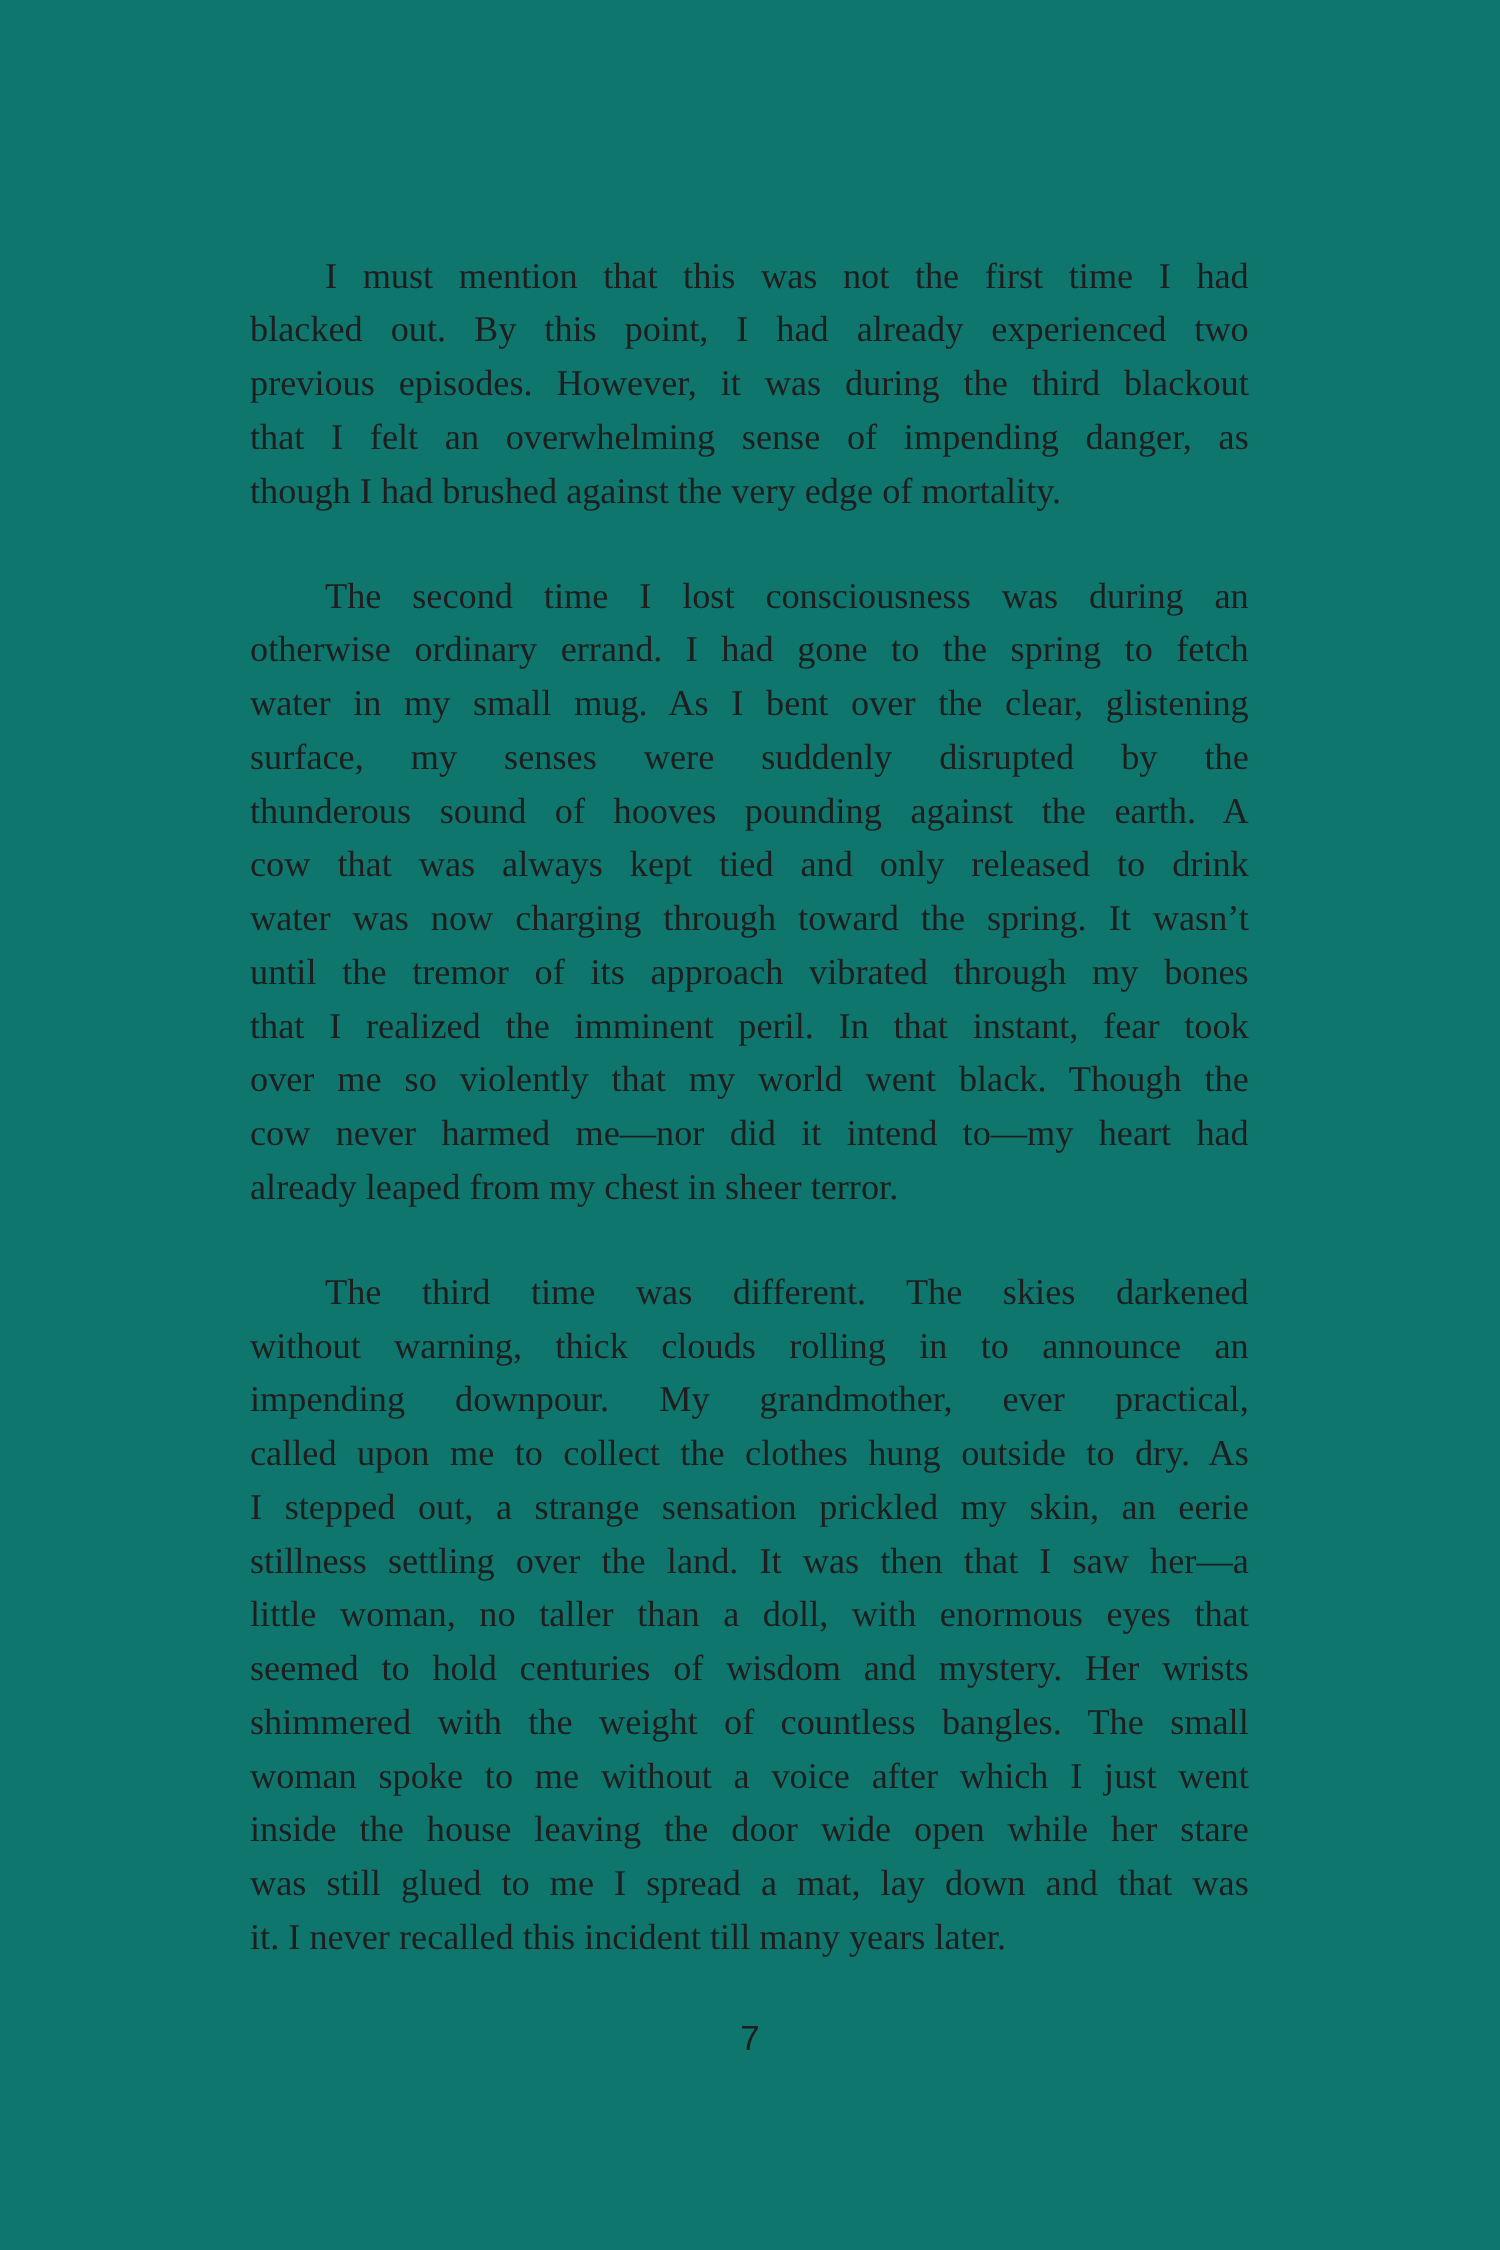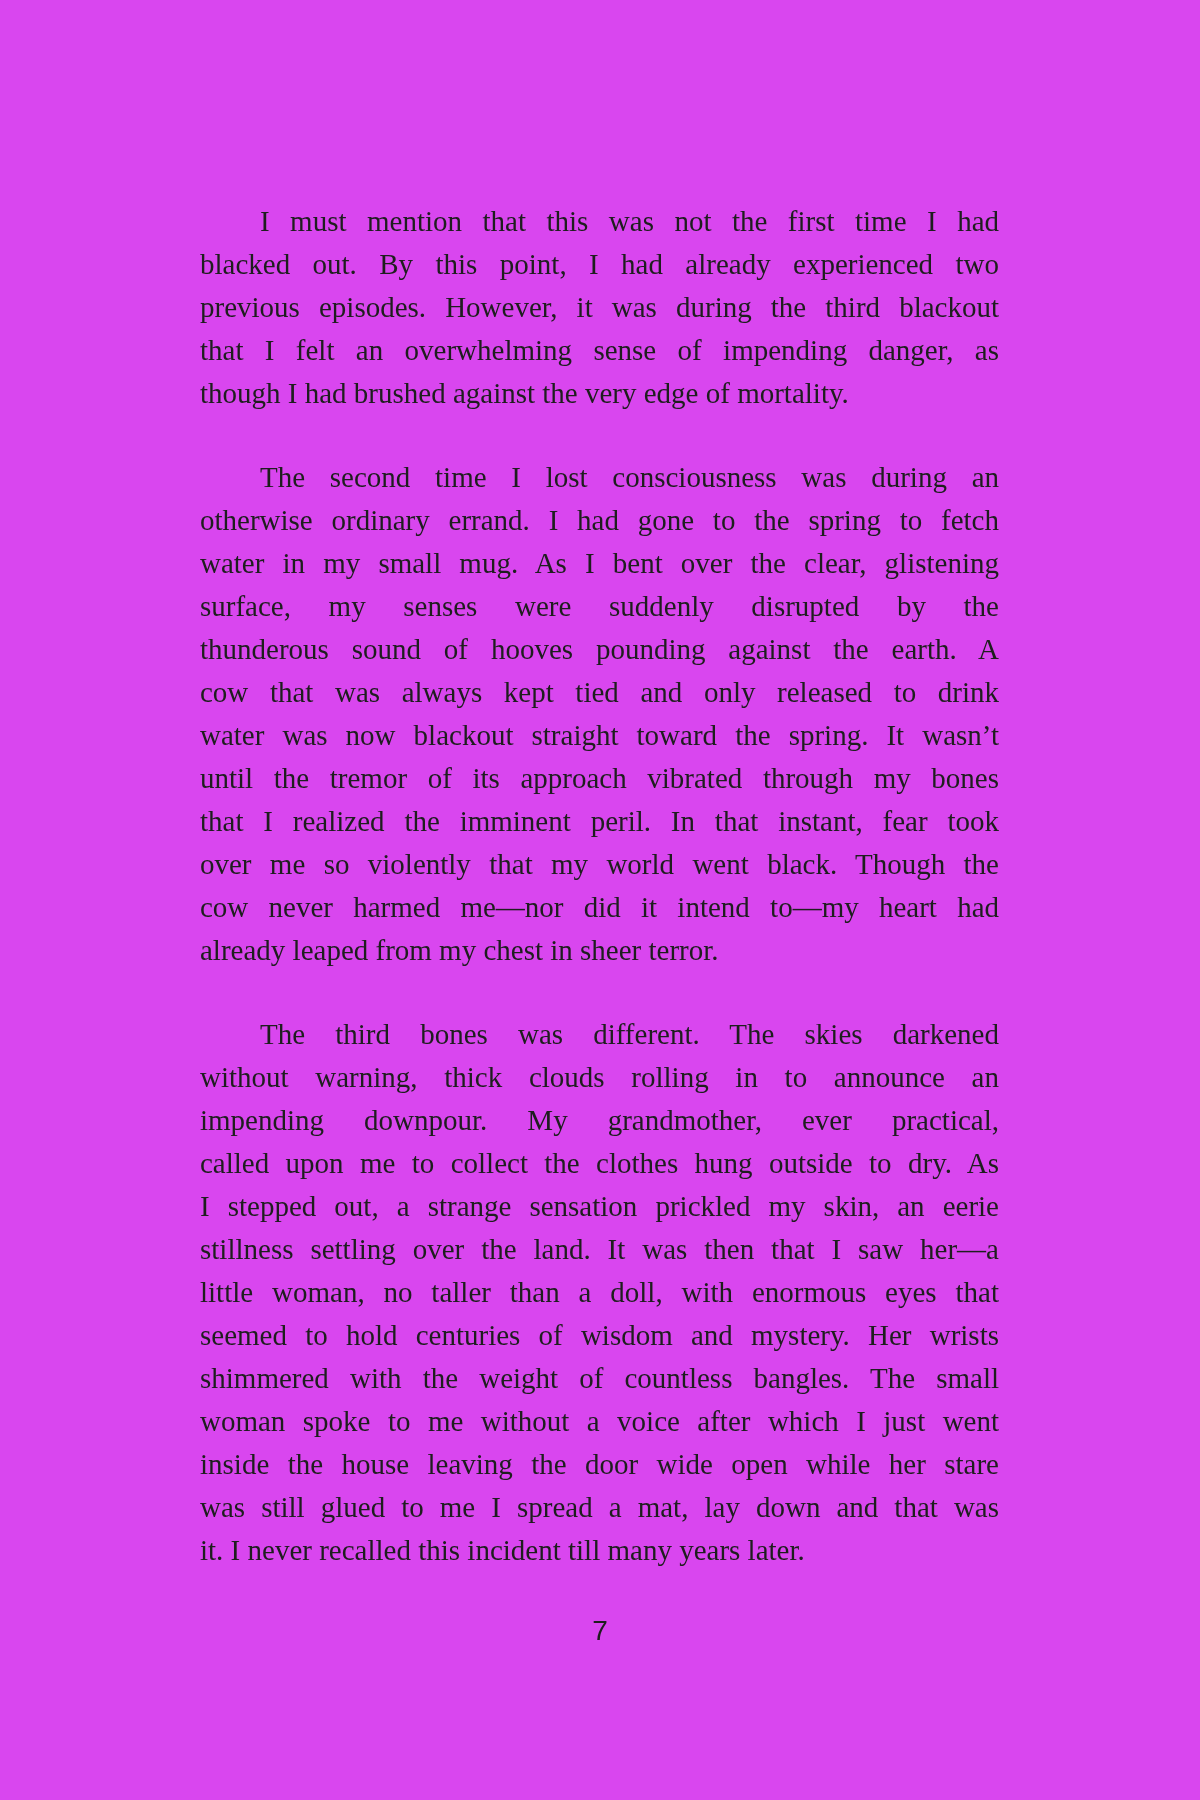--- a/index.html
+++ b/index.html
@@ -4,21 +4,21 @@
 <style>
   html, body {
     margin: 0;
     padding: 0;
     background: #ffffff;
   }
   .page {
     position: relative;
     width: 1200px;
     height: 1800px;
-    background: #d946ef;
+    background: #0f766e;
     overflow: hidden;
   }
   .text-block {
     position: absolute;
     left: 200px;
     top: 200px;
     width: 799px;
     font-family: "Liberation Serif", "DejaVu Serif", serif;
     font-size: 29px;
     line-height: 43px;
@@ -66,29 +66,29 @@
         <div class="line">that I felt an overwhelming sense of impending danger, as</div>
         <div class="line para-last">though I had brushed against the very edge of mortality.</div>
       </div>
       <div class="paragraph">
         <div class="line para-first">The second time I lost consciousness was during an</div>
         <div class="line">otherwise ordinary errand. I had gone to the spring to fetch</div>
         <div class="line">water in my small mug. As I bent over the clear, glistening</div>
         <div class="line">surface, my senses were suddenly disrupted by the</div>
         <div class="line">thunderous sound of hooves pounding against the earth. A</div>
         <div class="line">cow that was always kept tied and only released to drink</div>
-        <div class="line">water was now blackout straight toward the spring. It wasn’t</div>
+        <div class="line">water was now charging through toward the spring. It wasn’t</div>
         <div class="line">until the tremor of its approach vibrated through my bones</div>
         <div class="line">that I realized the imminent peril. In that instant, fear took</div>
         <div class="line">over me so violently that my world went black. Though the</div>
         <div class="line">cow never harmed me—nor did it intend to—my heart had</div>
         <div class="line para-last">already leaped from my chest in sheer terror.</div>
       </div>
       <div class="paragraph">
-        <div class="line para-first">The third bones was different. The skies darkened</div>
+        <div class="line para-first">The third time was different. The skies darkened</div>
         <div class="line">without warning, thick clouds rolling in to announce an</div>
         <div class="line">impending downpour. My grandmother, ever practical,</div>
         <div class="line">called upon me to collect the clothes hung outside to dry. As</div>
         <div class="line">I stepped out, a strange sensation prickled my skin, an eerie</div>
         <div class="line">stillness settling over the land. It was then that I saw her—a</div>
         <div class="line">little woman, no taller than a doll, with enormous eyes that</div>
         <div class="line">seemed to hold centuries of wisdom and mystery. Her wrists</div>
         <div class="line">shimmered with the weight of countless bangles. The small</div>
         <div class="line">woman spoke to me without a voice after which I just went</div>
         <div class="line">inside the house leaving the door wide open while her stare</div>

